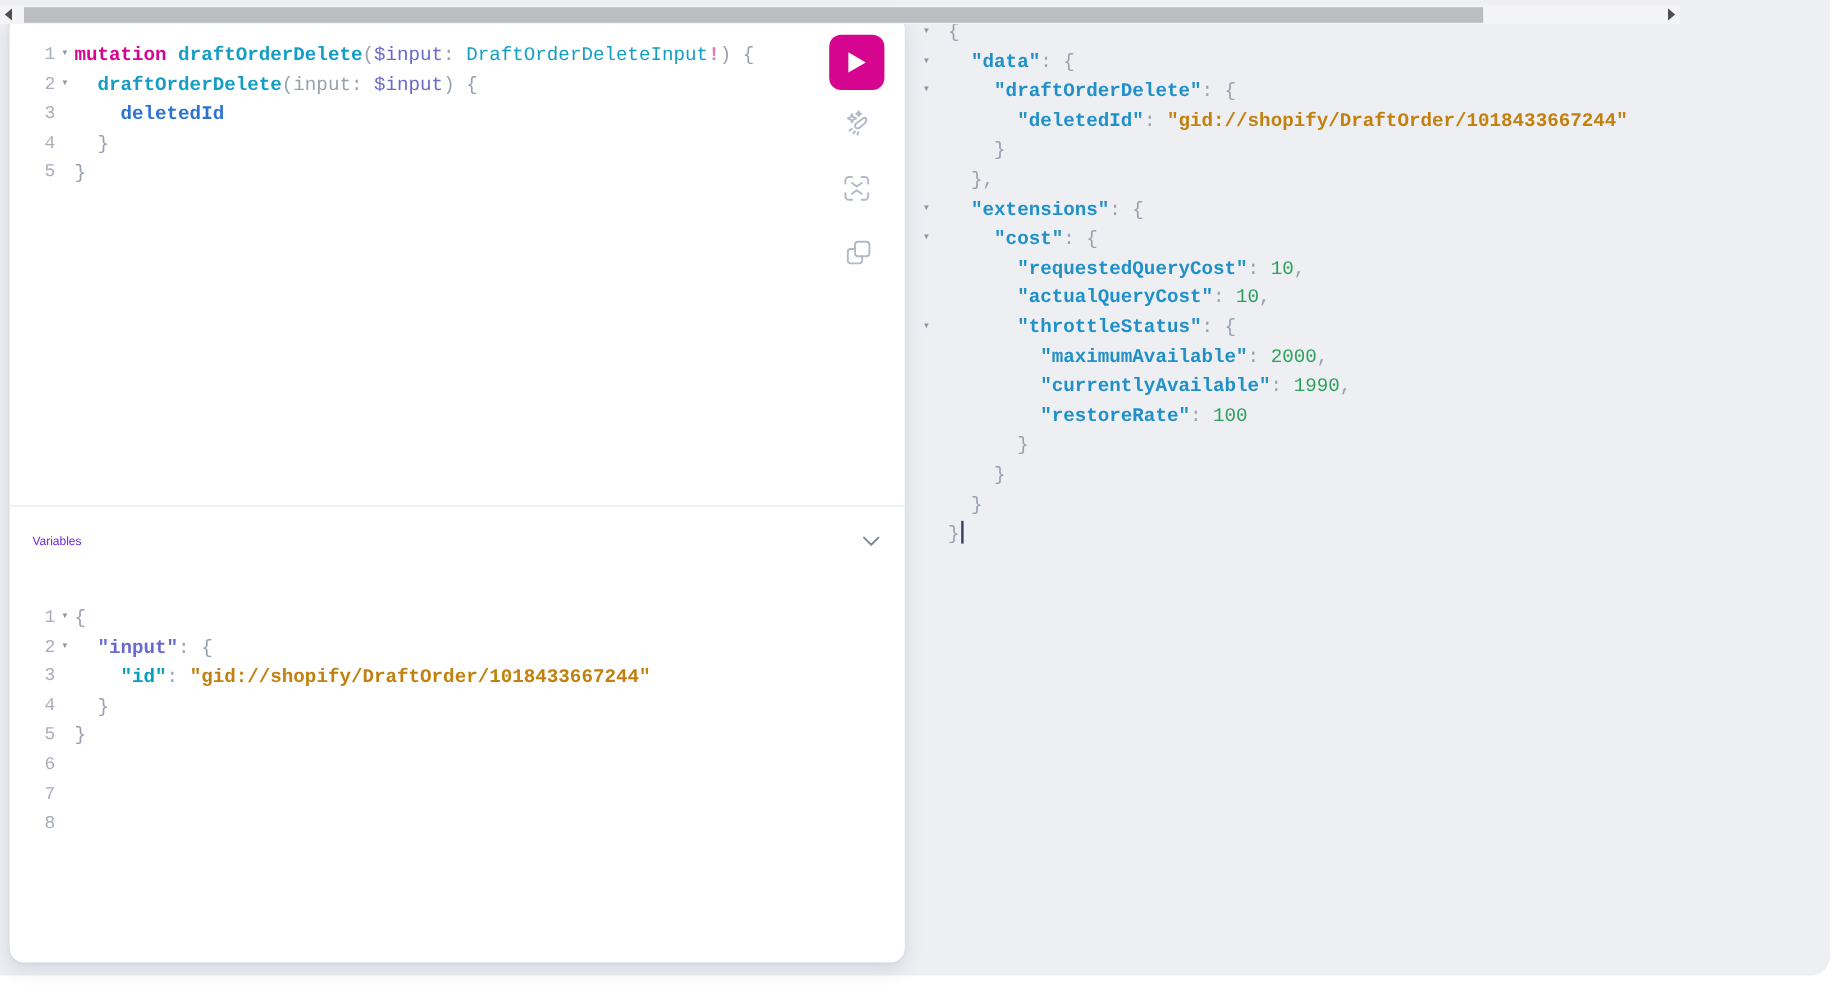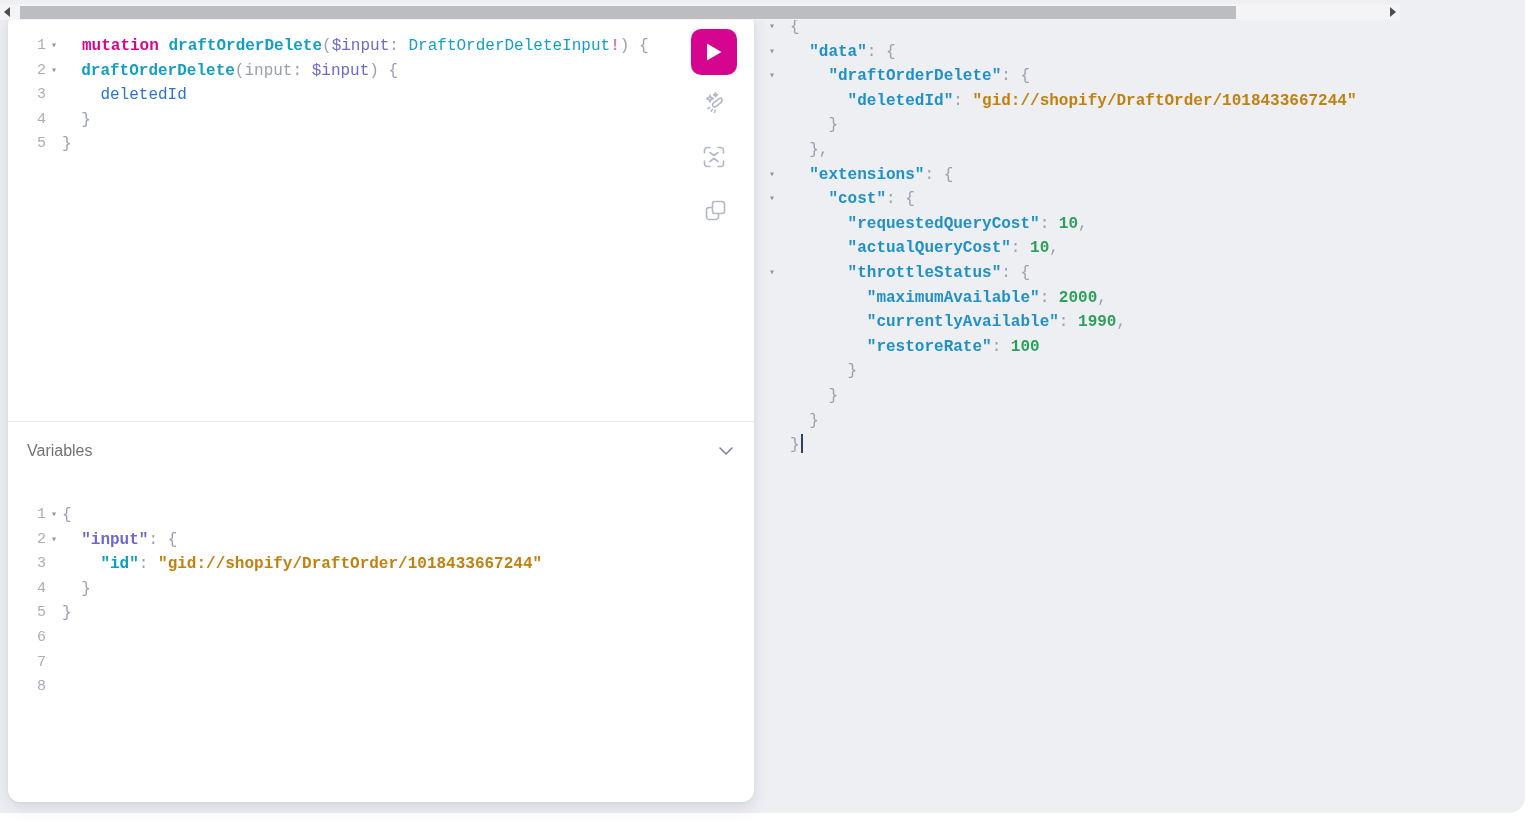--- a/index.html
+++ b/index.html
@@ -35,29 +35,29 @@
     font-size: 16px; line-height: 24.6px; white-space: pre; }
   .code-line { display: flex; height: 24.6px; align-items: stretch; }
   .ln { display: inline-block; width: 38px; text-align: right; color: var(--c-linenum);
     font-size: 15px; user-select: none; }
   .fold { display: inline-block; width: 16px; text-align: center; color: var(--c-fold);
     font-size: 10px; line-height: 24.6px; user-select: none; }
   .gutterless .fold { width: 20px; }
   .code { white-space: pre; }
   .gutterless .code { margin-left: 8px; }
 
-  .tk-kw   { color: var(--c-keyword); font-weight: bold; margin-left: 20px; }
+  .tk-kw   { color: var(--c-keyword); font-weight: bold; }
   .tk-name { color: var(--c-defname); font-weight: bold; }
-  .tk-prop { color: var(--c-property); font-weight: normal; }
+  .tk-prop { color: var(--c-property); font-weight: bold; }
   .tk-var  { color: var(--c-variable); font-weight: normal; }
   .tk-type { color: var(--c-defname); font-weight: normal; }
   .tk-excl { color: var(--c-exclaim); font-weight: bold; }
   .tk-punc { color: var(--c-punct); }
   .tk-str  { color: var(--c-string); font-weight: bold; }
-  .tk-num  { color: var(--c-number); font-weight: bold; }
+  .tk-num  { color: var(--c-number); font-weight: normal; }
   .tk-key  { color: var(--c-respkey); font-weight: bold; }
   .tk-attr { color: var(--c-attrkey); font-weight: bold; }
   .tk-vkey { color: var(--c-variable); font-weight: bold; }
   .tk-ws   { color: inherit; }
 
   .caret { display: inline-block; width: 2px; height: 19px; background: #33415c;
     vertical-align: middle; margin-left: 1px; position: relative; top: -1px; }
 
   .query-editor { left: 0; top: 22px; width: 100%; color: #3b4b68; }
   .variables-editor { left: 0; top: 491px; width: 100%; color: #3b4b68; }
@@ -72,21 +72,21 @@
   .prettify-button { left: 692px; top: 78px; }
   .merge-button { left: 692px; top: 131px; }
   .copy-button { left: 693px; top: 184px; }
 
   
   .section-divider { position: absolute; left: 0; top: 409px; width: 100%; height: 1px;
     background: #e7e9ed; cursor: row-resize; }
   .variables-header { position: absolute; left: 0; top: 410px; width: 100%; height: 58px;
     display: flex; align-items: center; justify-content: space-between;
     padding: 0 20px 0 19px; cursor: pointer; }
-  .variables-title { font-size: 16px; color: #737373; }
+  .variables-title { font-size: 10px; color: #6d28d9; }
   .chevron-wrap { color: #7d8596; display: flex; align-items: center; }
 
   
   .response-pane { position: absolute; left: 762px; top: 15px; width: 760px; height: 780px;
     color: #3b4b68; }
 </style>
 </head>
 <body>
 
 <div class="stage">

